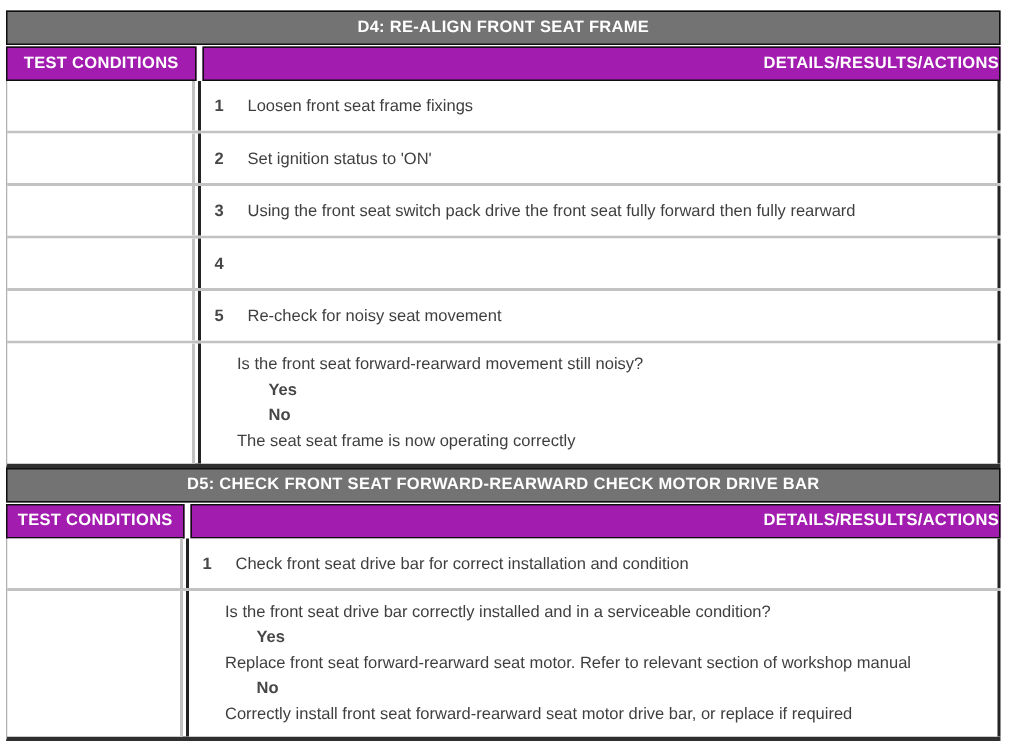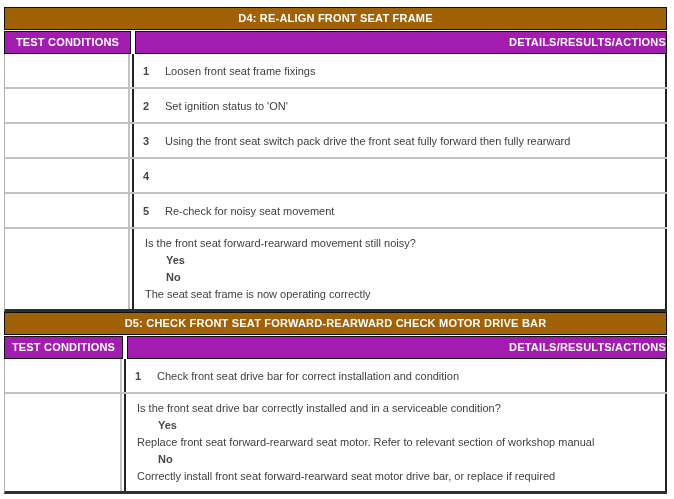--- a/index.html
+++ b/index.html
@@ -15,21 +15,21 @@
     box-sizing: border-box;
     width: 674px;
     padding: 7px 7px 0 4px;
   }
   .section { width: 663px; }
   .section.s0 { --col1: 123px; }
   .section.s1 { --col1: 115px; }
 
   
   .title-bar {
-    background: #a16207;
+    background: #737373;
     border: 1px solid #0f0f0f;
     height: 21px;
     line-height: 21px;
     text-align: center;
     color: #ffffff;
     font-size: 11px;
     font-weight: 700;
     letter-spacing: 0.2px;
   }
 
@@ -74,21 +74,21 @@
   }
   .step-cell {
     display: flex;
     align-items: center;
     min-height: 33px;
     padding-left: 9px;
   }
   .step-num { font-weight: 700; min-width: 13px; color: #474747; }
   .step-text { padding-left: 9px; }
 
-  .decision-cell { padding: 6px 8px 6px 11px; line-height: 17px; }
+  .decision-cell { padding: 6px 8px 6px 24px; line-height: 17px; }
   .dline.answer { font-weight: 700; padding-left: 21px; color: #474747; }
   .dline a.golink {
     color: #2e6db4;
     font-weight: 700;
     text-decoration: none;
     cursor: pointer;
   }
 </style>
 </head>
 <body>

